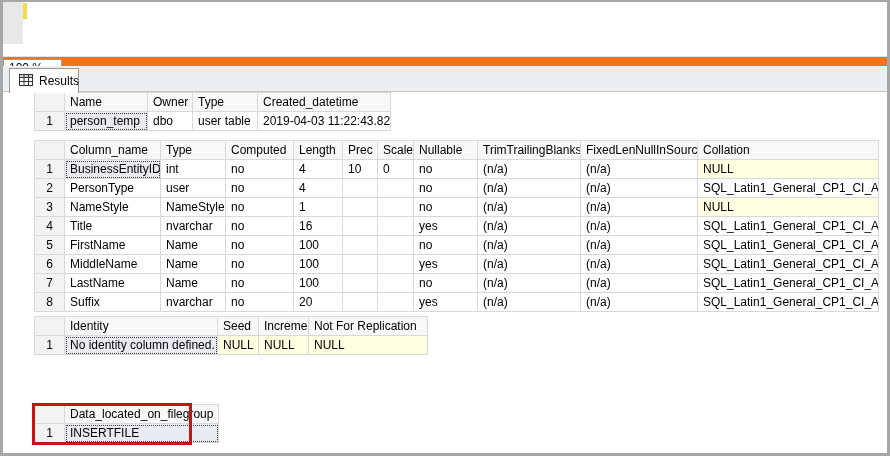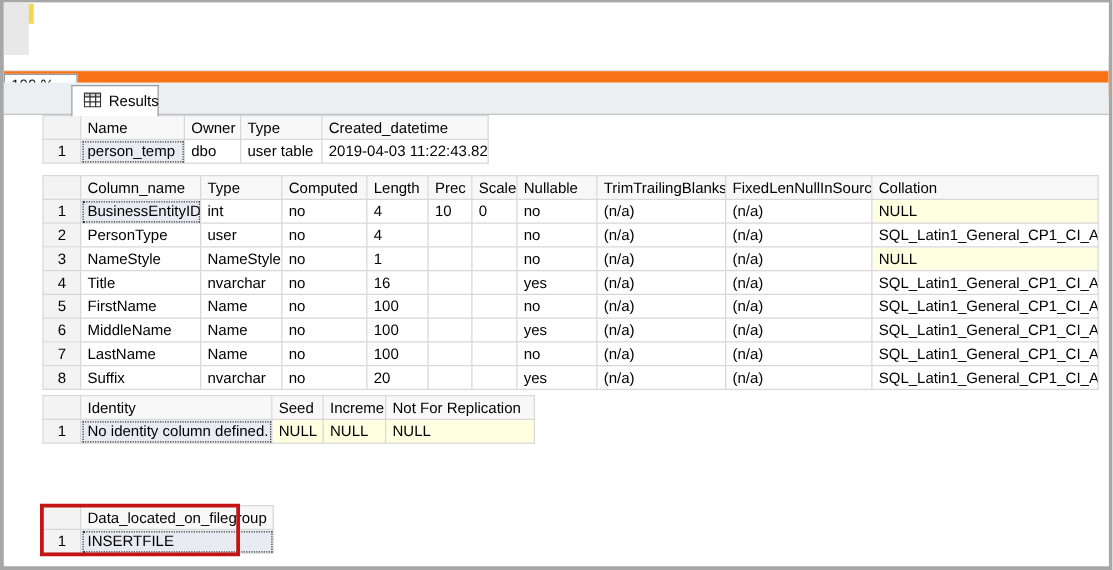--- a/index.html
+++ b/index.html
@@ -19,21 +19,21 @@
   .zoom-strip{ position:absolute; left:0; top:42px; right:0; height:22px; background:#f97316; border-top:1px solid #e2e2e2;margin-top:12px; }
   .zoom-box{ position:absolute; left:0; top:2px; width:59px; height:18px; background:#ffffff; border:1px solid #949aa5;
              font-size:12px; line-height:16px; padding-left:5px; color:#000; cursor:default; }
   .zoom-caret{ position:absolute; right:4px; top:7px; width:0; height:0;
                border-left:4px solid transparent; border-right:4px solid transparent; border-top:4px solid #4a4a4a; }
   .hscroll-arrow{ position:absolute; left:66px; top:6px; }
   
   .tab-strip{ position:absolute; left:0; top:64px; right:0; height:26px; background:#eceff2; border-bottom:1px solid #c2c2c2; }
   .tab{ position:absolute; display:flex; align-items:center; gap:6px; padding:0 9px; font-size:12px; color:#000;
         border:1px solid #9a9a9a; border-bottom:none; cursor:default; }
-  .tab-results{ left:6px; top:2px; height:25px; width:70px; background:#ffffff; z-index:3;margin-left:48px; }
+  .tab-results{ left:6px; top:2px; height:25px; width:70px; background:#ffffff; z-index:3; }
   .tab-messages{ left:80px; top:4px; height:22px; width:84px; background:#f1f1f1; border-bottom:1px solid #9a9a9a; }
   
   .results-pane{ position:absolute; left:0; top:90px; right:0; bottom:0; background:#ffffff;margin-left:29px; }
   table.grid{ position:absolute; border-collapse:collapse; table-layout:fixed; background:#fff;
               border:1px solid #9c9c9c; font-size:12px; }
   .grid th, .grid td{ border:1px solid #d8d8d8; height:19px; line-height:17px; padding:0 5px;
                       white-space:nowrap; overflow:hidden; font-weight:normal; text-align:left; color:#000; }
   .grid th.colhdr{ background:#f8f8f8; }
   .grid th.corner, .grid th.rowhdr{ background:#f3f3f3; text-align:center; padding:0 2px; }
   .grid td.nullv{ background:#ffffe1; }

